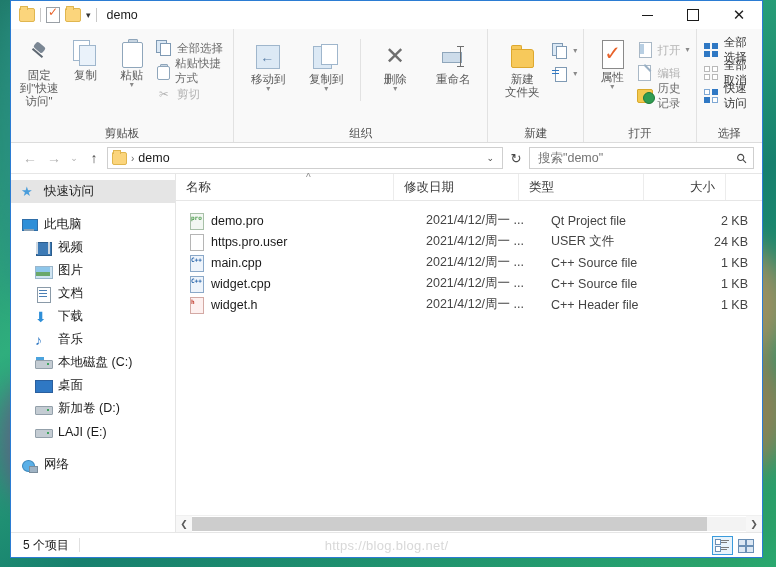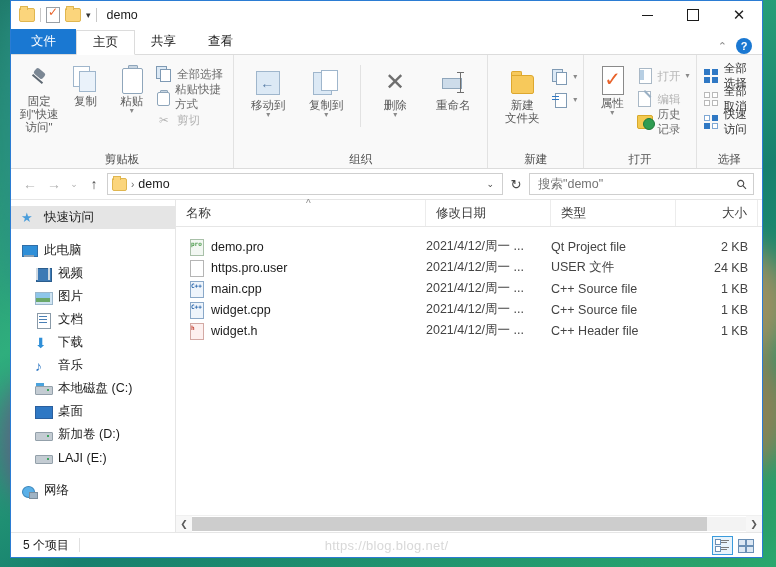--- a/index.html
+++ b/index.html
@@ -222,21 +222,21 @@
   .icn-drive .led{position:absolute;left:12px;top:8px;width:2px;height:2px;background:#3fa55f;}
   .icn-drive .top{position:absolute;left:1px;top:2px;width:8px;height:3px;background:#4ba3dd;}
   .icn-net .gl{position:absolute;left:1px;top:3px;width:11px;height:10px;border-radius:50%;background:#5ab0e8;border:1px solid #3b86bb;}
   .icn-net .pl{position:absolute;left:8px;top:9px;width:7px;height:5px;background:#9fb3c4;border:1px solid #7b8d9c;}
 
   .filepane { flex:1; display:flex; flex-direction:column; min-width:0; background:#fff; }
   .colhead { height:26px; min-height:26px; display:flex; align-items:center;
              border-bottom:1px solid #e6e6e6; font-size:12.5px; color:#3a3a3a; position:relative;}
   .colhead .ch { height:26px; display:flex;align-items:center; padding-left:10px;
                  border-right:1px solid #ececec; box-sizing:border-box; }
-  .ch-name{width:250px;}
+  .ch-name{width:218px;}
   .ch-date{width:125px;}
   .ch-type{width:125px;}
   .ch-size{width:82px; justify-content:flex-end; padding-right:10px; padding-left:0;}
   .sortmark{position:absolute; left:130px; top:-2px; font-size:10px; color:#8a8a8a;}
   .filelist{ flex:1; overflow:hidden; }
   .frow{ height:21px; display:flex; align-items:center; font-size:12.5px; color:#1b1b1b;}
   .fc { height:21px; display:flex; align-items:center; box-sizing:border-box; }
   .fc-name{width:250px; gap:7px; padding-left:14px;}
   .fc-date{width:125px; color:#444;}
   .fc-type{width:125px; color:#444;}
@@ -307,30 +307,20 @@
       <div class="wc">
           <span class="glyph-min"></span>
         </div>
       <div class="wc">
           <span class="glyph-max"></span>
         </div>
       <div class="wc wc-close">✕</div>
     </div>
   </div>
 
-  <div class="tabstrip">
-    <div class="tab tab-file">文件</div>
-    <div class="tab tab-active">主页</div>
-    <div class="tab">共享</div>
-    <div class="tab">查看</div>
-    <div class="tabstrip-right">
-      <span class="chev-up">⌃</span>
-      <span class="help-btn">?</span>
-    </div>
-  </div>
 
   <div class="ribbon">
 
     <div class="rgroup">
       <div class="rgroup-body">
         <div class="bigbtn">
           <span class="bi">
               <span class="ic-pin"></span>
             </span>
           <span>固定到"快速访问"</span>

